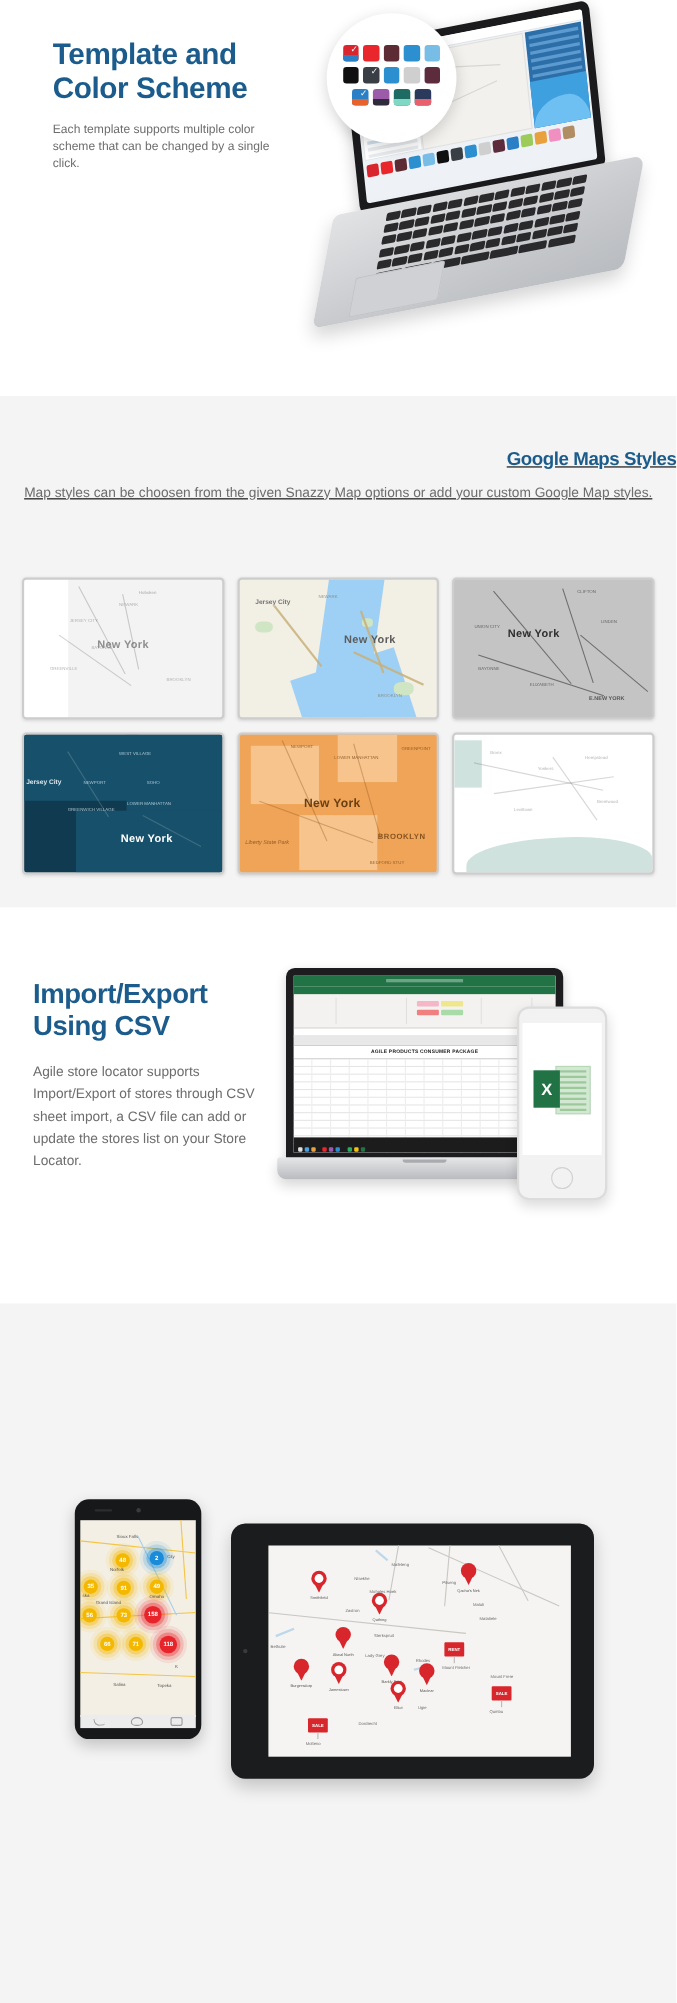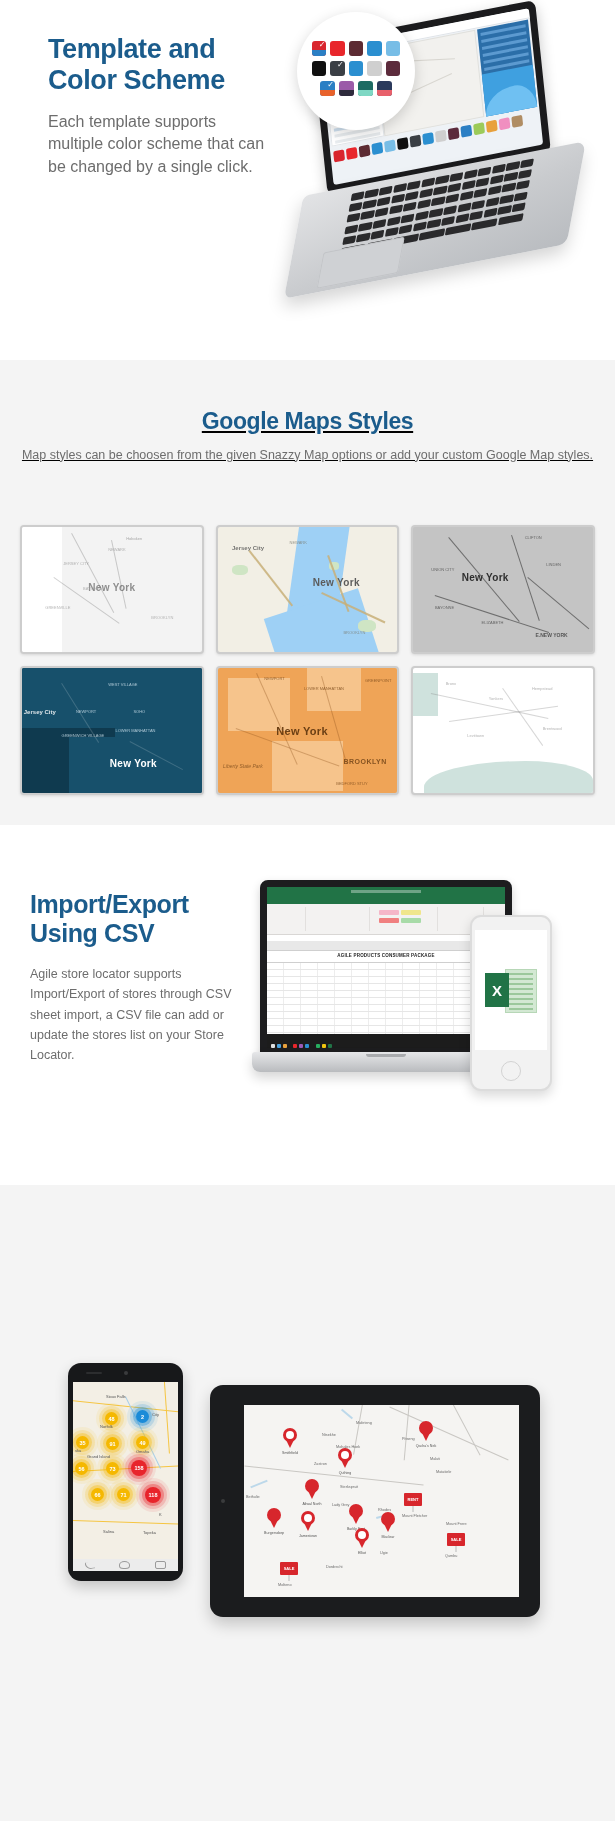--- a/index.html
+++ b/index.html
@@ -17,21 +17,21 @@
   .h-big{
     color:#1b5c8c; font-weight:bold; letter-spacing:-0.4px;
     line-height:1.16; margin:0;
   }
   .p-body{ color:#6d6d6d; line-height:1.42; margin:0; }
 
   
   #sec-template{height:360px;}
   #tpl-text{position:absolute; left:48px; top:34px; width:230px;}
   #tpl-title{font-size:27px;}
-  #tpl-desc{font-size:16px; margin-top:14px; width:218px;}
+  #tpl-desc{font-size:11px; margin-top:14px; width:218px;}
 
   
   #laptop-wrap{position:absolute; left:238px; top:8px; width:372px; height:330px;}
   #laptop{
     position:absolute; left:35px; top:18px; width:290px; height:250px;
     transform:rotate(-13deg);
   }
   #lap-lid{
     position:absolute; left:56px; top:0px; width:228px; height:152px;
     background:#1b1b1d; border-radius:8px;
@@ -90,21 +90,21 @@
     display:flex;align-items:center;justify-content:center;
   }
   #swatch-grid{width:92px;}
   .sw-row{display:flex;justify-content:center;margin-bottom:5px;}
   .sw{width:15px;height:15px;border-radius:3px;margin:0 2px;position:relative;overflow:hidden;}
   .sw .half{position:absolute;left:0;bottom:0;width:100%;height:42%;}
   .sw .tick{position:absolute;right:1px;top:0px;color:#fff;font-size:8px;line-height:8px;}
 
   
   #sec-maps{height:465px;}
-  #maps-title{font-size:23px;text-align:center;padding-top:48px;}
+  #maps-title{font-size:17px;text-align:right;padding-top:48px;}
   #maps-desc{font-size:12.5px;text-align:center;margin-top:12px;}
   #map-grid{
     position:absolute;left:20px;top:165px;width:575px;
     display:grid;grid-template-columns:repeat(3,1fr);gap:12px 12px;
   }
   .map-card{
     height:125px;border-radius:4px;overflow:hidden;position:relative;
     border:2px solid #cdcdcd; box-shadow:0 1px 3px rgba(0,0,0,.12);
     background:#fff;
   }

